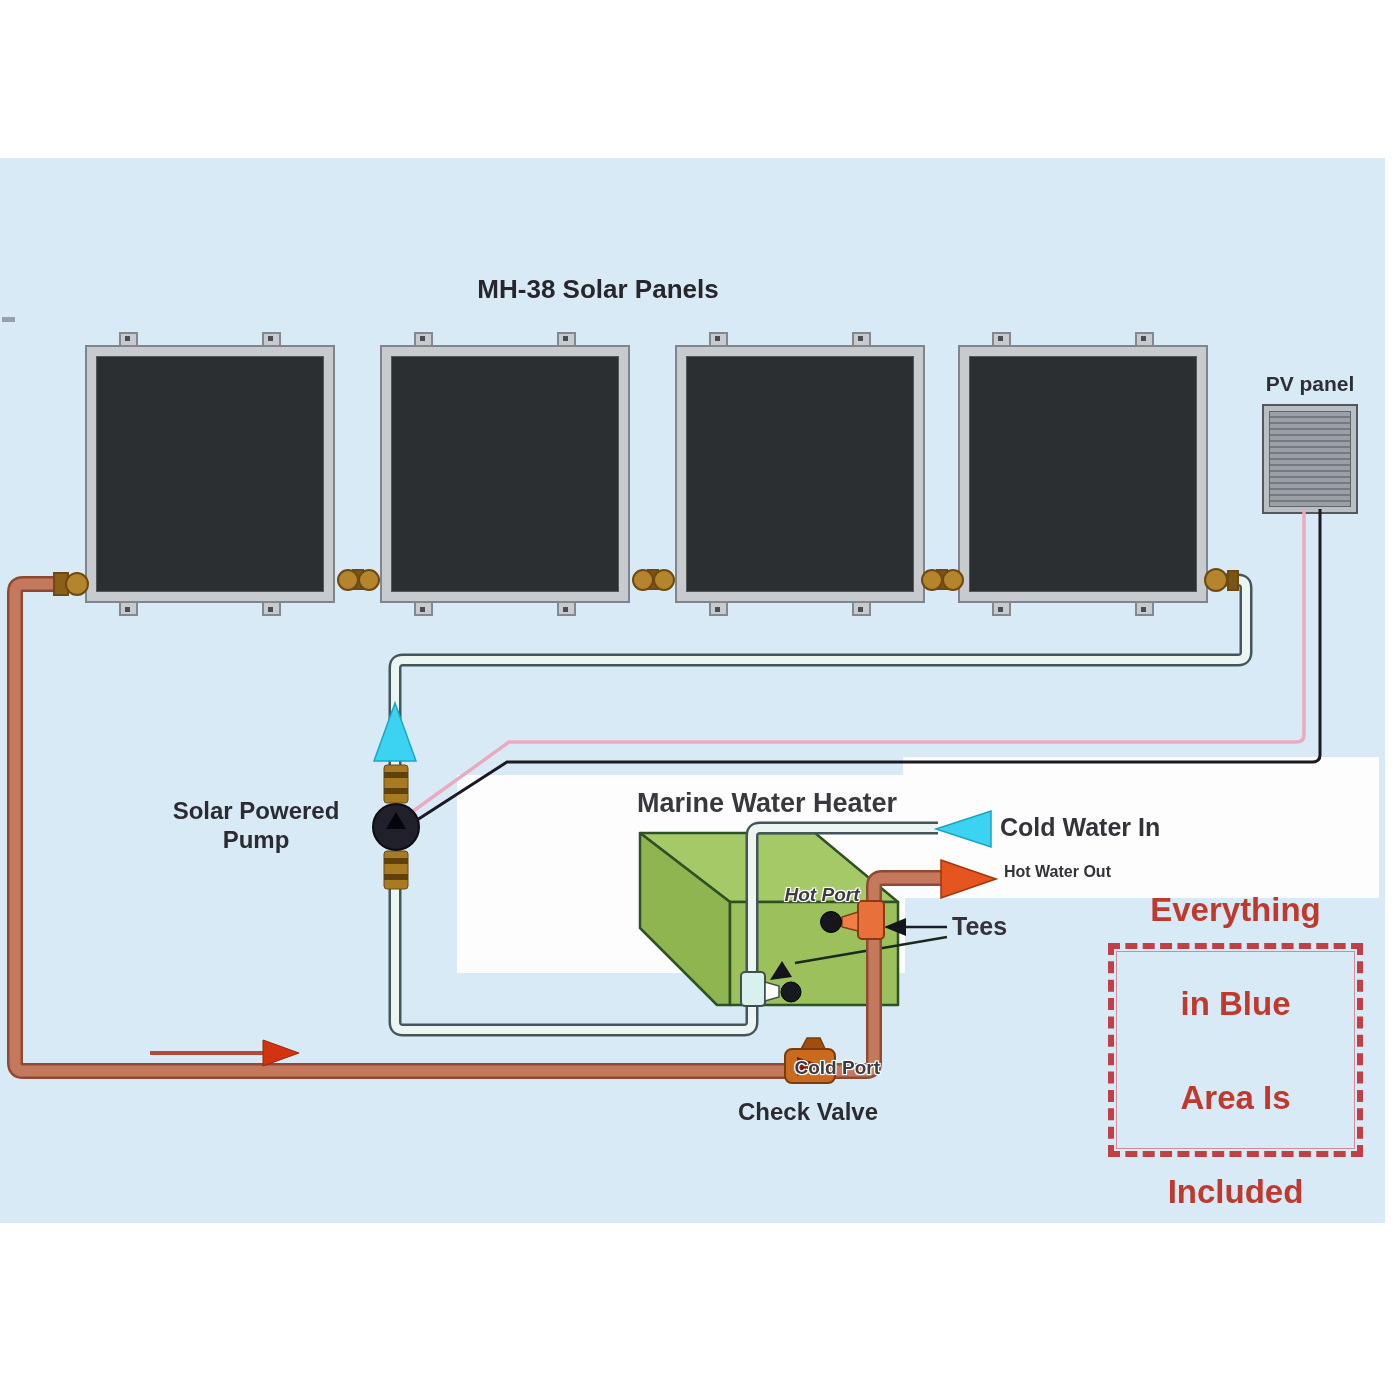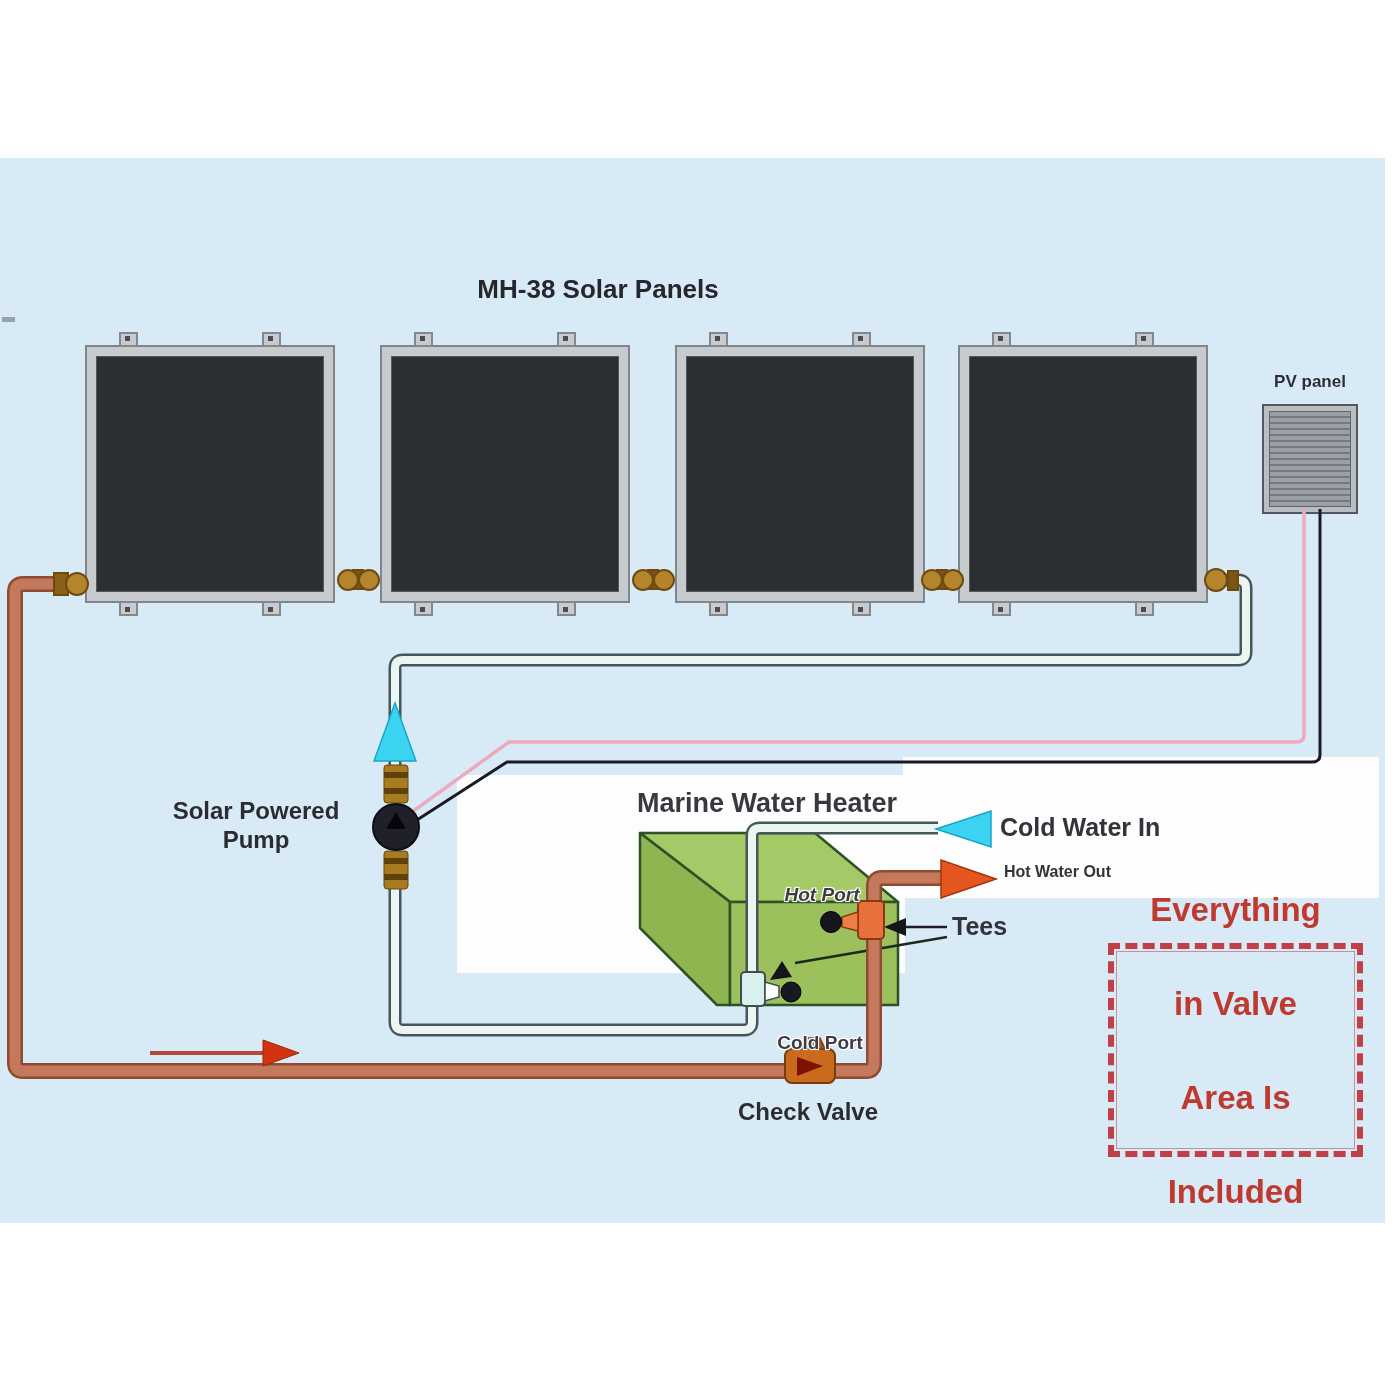--- a/index.html
+++ b/index.html
@@ -27,31 +27,31 @@
   .tb1{bottom:-15px;left:13%}.tb2{bottom:-15px;left:71%}
   .tb1::after,.tb2::after{top:4px;}
   
   #pv-panel{left:1262px;top:404px;width:96px;height:110px;background:#b9bec2;
             border:2px solid #54585d;box-sizing:border-box;padding:5px;}
   #pv-grid{width:100%;height:100%;box-sizing:border-box;border:1px solid #61656a;
            background:repeating-linear-gradient(180deg,#9aa0a6 0 4px,#747a80 4px 6px);}
   
   .lbl{position:absolute;color:#2e2e34;white-space:nowrap;}
   #title{left:418px;top:274px;width:360px;text-align:center;font-size:26px;font-weight:700;color:#26262c;}
-  #pv-label{left:1252px;top:372px;width:116px;text-align:center;font-size:17px;font-weight:700;}
+  #pv-label{left:1252px;top:372px;width:116px;text-align:center;font-size:21px;font-weight:700;}
   #pump-label{left:136px;top:796px;width:240px;text-align:center;font-size:24px;font-weight:700;line-height:29px;color:#2b2b31;}
   #heater-label{left:637px;top:788px;font-size:27px;font-weight:600;color:#38383e;}
   #cold-in-label{left:1000px;top:813px;font-size:25px;font-weight:600;color:#333339;}
   #hot-out-label{left:1004px;top:863px;font-size:16px;font-weight:600;color:#333339;}
   #tees-label{left:952px;top:912px;font-size:25px;font-weight:600;color:#333339;}
   #check-valve-label{left:688px;top:1098px;width:240px;text-align:center;font-size:24px;font-weight:600;color:#2b2b31;}
   .port-lbl{font-size:19px;font-weight:700;color:#3c3c42;
             text-shadow:0 0 3px #fff,1px 1px 0 #fff,-1px -1px 0 #fff,1px -1px 0 #fff,-1px 1px 0 #fff;}
   #hot-port-label{left:762px;top:884px;width:120px;text-align:center;font-style:italic;}
-  #cold-port-label{left:760px;top:1032px;width:120px;text-align:center;}
+  #cold-port-label{left:760px;top:1057px;width:120px;text-align:right;}
   
   #note-box{left:1108px;top:943px;width:255px;height:214px;box-sizing:border-box;
             border:6px dashed #c14048;outline:1px solid rgba(193,64,72,.55);outline-offset:-9px;
             display:flex;flex-direction:column;justify-content:center;}
   .note-line{text-align:center;font-size:33px;font-weight:700;color:#c0392f;line-height:47px;}
   svg{position:absolute;left:0;top:0;}
 </style>
 </head>
 <body>
 
@@ -193,16 +193,16 @@
 <div id="heater-label" class="lbl">Marine Water Heater</div>
 <div id="cold-in-label" class="lbl">Cold Water In</div>
 <div id="hot-out-label" class="lbl">Hot Water Out</div>
 <div id="tees-label" class="lbl">Tees</div>
 <div id="hot-port-label" class="lbl port-lbl">Hot Port</div>
 <div id="cold-port-label" class="lbl port-lbl">Cold Port</div>
 <div id="check-valve-label" class="lbl">Check Valve</div>
 
 <div id="note-box" class="abs">
   <div class="note-line">Everything</div>
-  <div class="note-line">in Valve</div>
+  <div class="note-line">in Blue</div>
   <div class="note-line">Area Is</div>
   <div class="note-line">Included</div>
 </div>
 
 </body></html>

